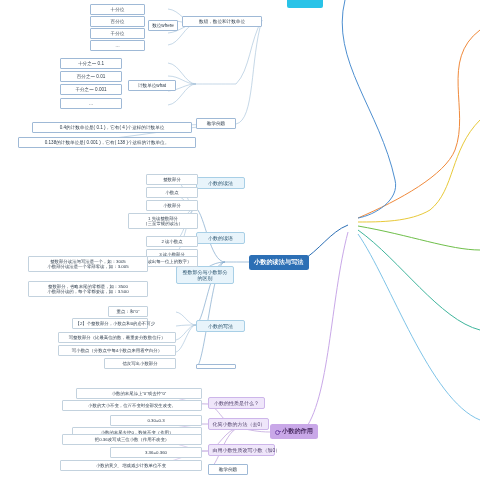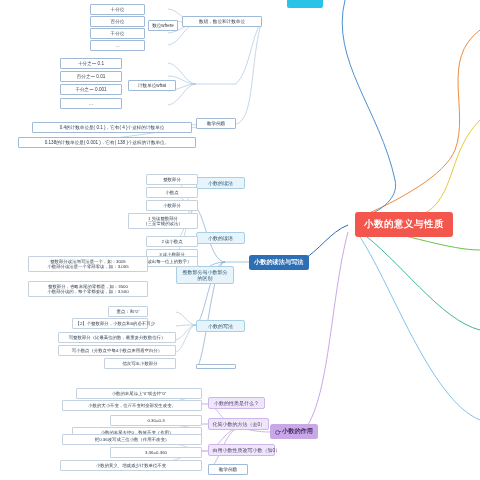--- a/index.html
+++ b/index.html
@@ -154,21 +154,20 @@
     <path d="M208 404 C 190 404 170 404 148 404" stroke="#c9b4e2" stroke-width="0.6" fill="none"></path>
     <path d="M208 424 C 190 424 175 420 150 419" stroke="#c9b4e2" stroke-width="0.6" fill="none"></path>
     <path d="M208 424 C 190 424 175 430 150 430" stroke="#c9b4e2" stroke-width="0.6" fill="none"></path>
     <path d="M208 451 C 190 451 175 440 148 439" stroke="#c9b4e2" stroke-width="0.6" fill="none"></path>
     <path d="M208 451 C 190 451 175 452 148 452" stroke="#c9b4e2" stroke-width="0.6" fill="none"></path>
     <path d="M208 451 C 190 451 175 464 148 465" stroke="#c9b4e2" stroke-width="0.6" fill="none"></path>
   </svg>
 
   <div class="cut" style="left:287px;top:-4px;width:36px;height:12px;"></div>
 
-  <div class="root" style="left:355px;top:212px;">小数的意义与性质</div>
 
   <div class="node" style="left:90px;top:4px;width:55px;text-align:center;">十分位</div>
   <div class="node" style="left:90px;top:16px;width:55px;text-align:center;">百分位</div>
   <div class="node" style="left:90px;top:28px;width:55px;text-align:center;">千分位</div>
   <div class="node" style="left:90px;top:40px;width:55px;text-align:center;">…</div>
   <div class="node" style="left:148px;top:20px;width:30px;text-align:center;">数位where</div>
   <div class="node" style="left:182px;top:16px;width:80px;text-align:center;">数级，数位和计数单位</div>
 
   <div class="node" style="left:60px;top:58px;width:62px;text-align:center;">十分之一 0.1</div>
   <div class="node" style="left:60px;top:71px;width:62px;text-align:center;">百分之一 0.01</div>

